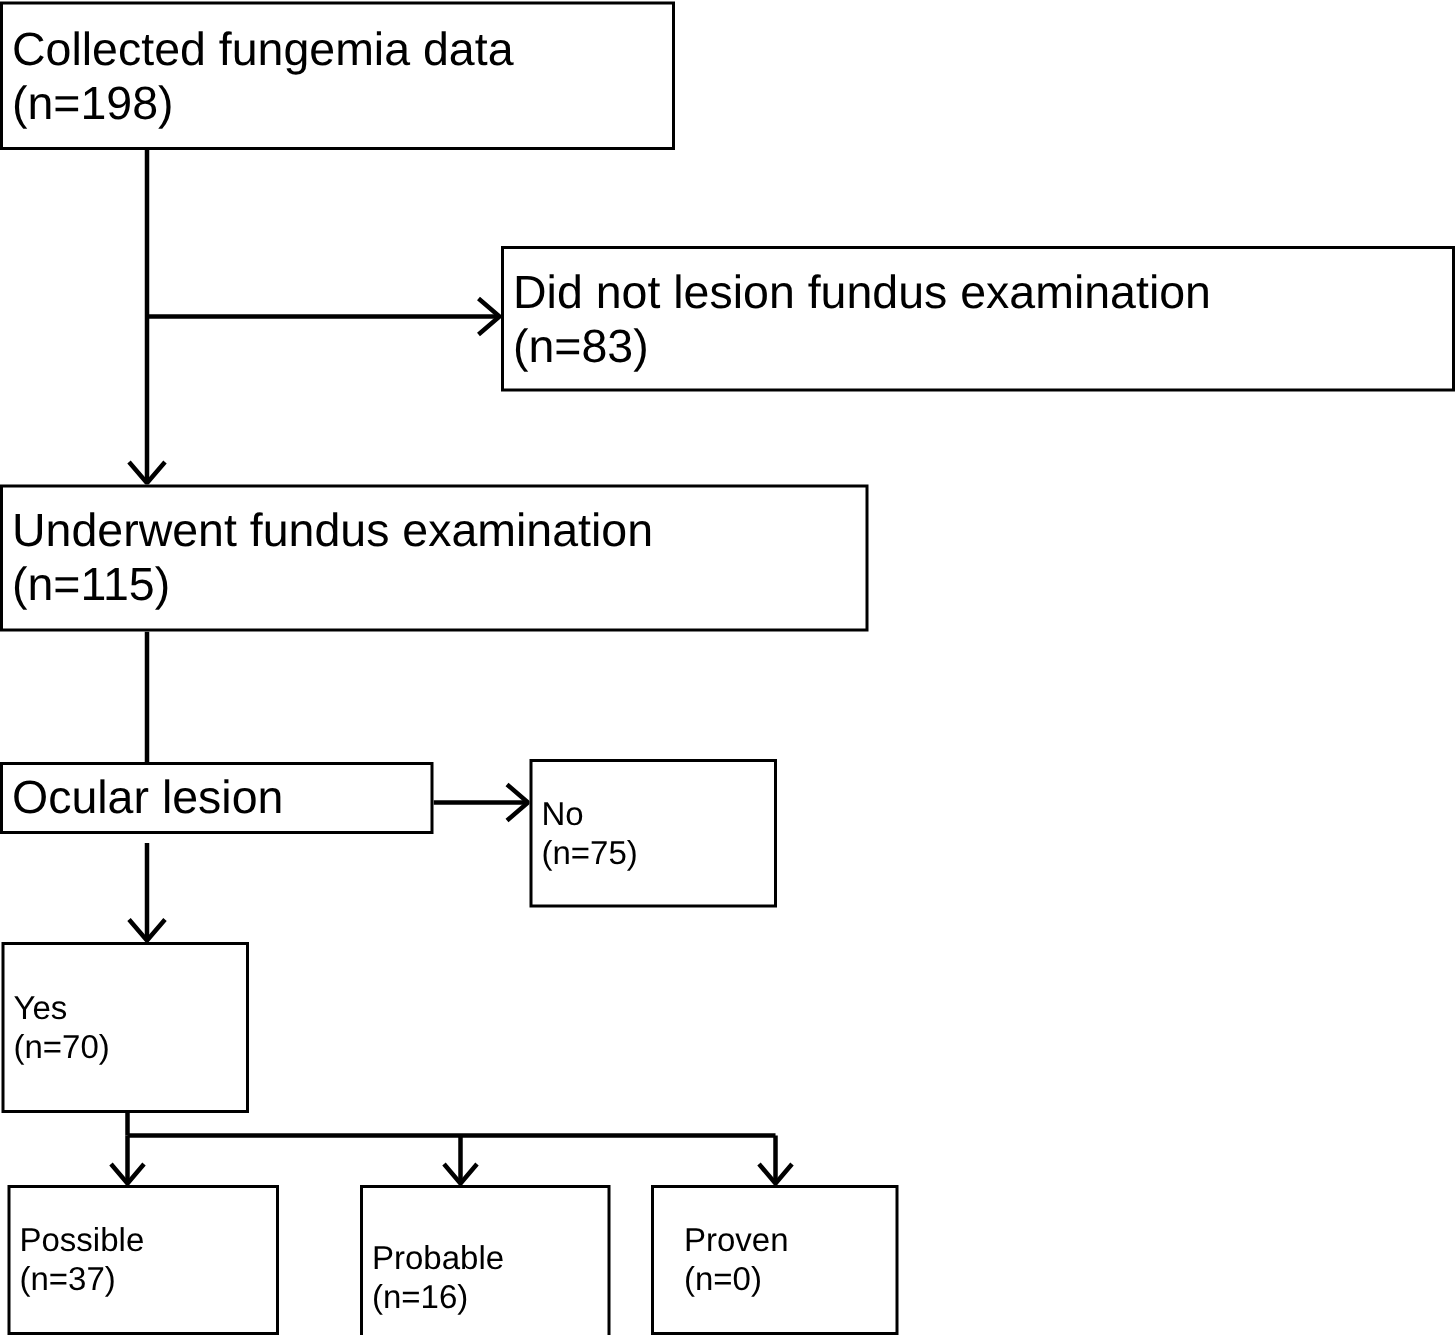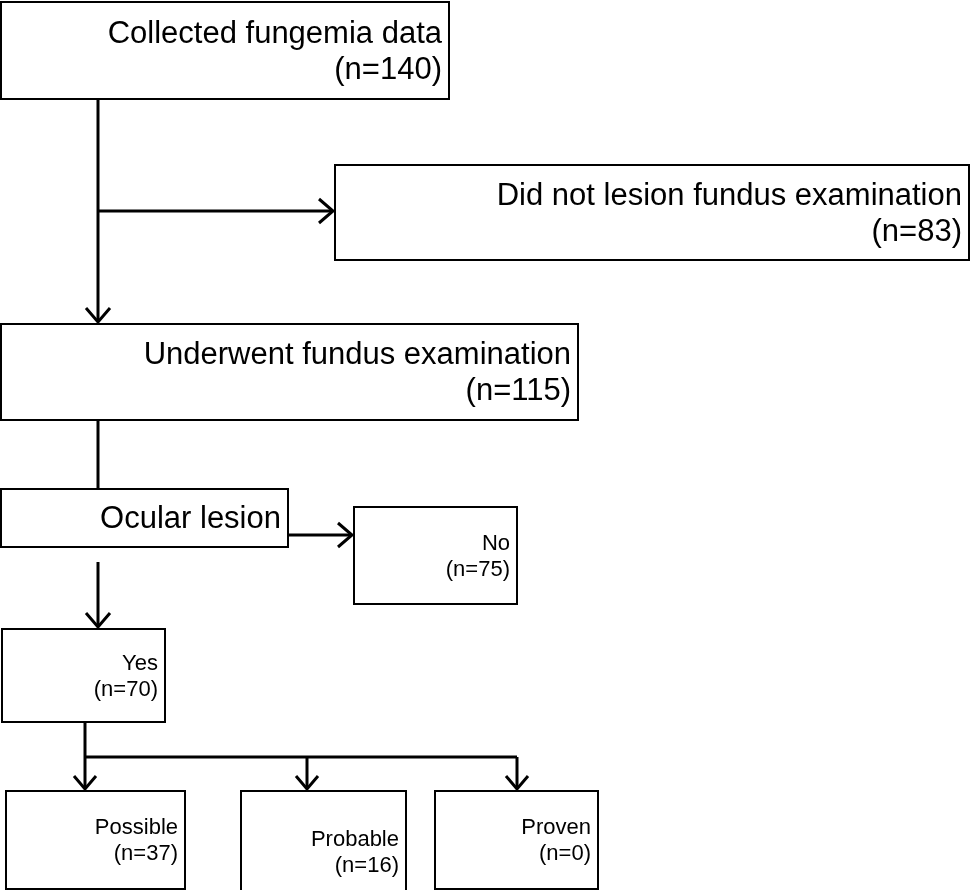--- a/index.html
+++ b/index.html
@@ -20,41 +20,41 @@
     overflow: hidden;
   }
   
   .node {
     position: absolute;
     box-sizing: border-box;
     border: 2px solid #000000;
     background: #ffffff;
     display: flex;
     flex-direction: column;
-    align-items: flex-end;
+    align-items: flex-start;
     justify-content: center;
     text-align: center;
     color: #000000;
     line-height: 1.16;
     padding: 2px 6px;
   }
   .node .line {
     display: block;
     white-space: nowrap;
   }
   .fs-big { font-size: 31px; }
   .fs-mid { font-size: 22px; }
 
   
   #node-collected    { left: 0px;   top: 1px;   width: 450px; height: 99px;  }
   #node-didnot       { left: 334px; top: 164px; width: 636px; height: 97px;  }
   #node-underwent    { left: 0px;   top: 323px; width: 579px; height: 98px;  }
-  #node-ocular       { left: 0px;   top: 488px; width: 289px; height: 60px;  }
+  #node-ocular       { left: 0px;   top: 508px; width: 289px; height: 48px;  }
   #node-no           { left: 353px; top: 506px; width: 165px; height: 99px;  }
-  #node-yes          { left: 1px;   top: 628px; width: 165px; height: 95px;  }
+  #node-yes          { left: 1px;   top: 628px; width: 165px; height: 114px;  }
   #node-possible     { left: 5px;   top: 790px; width: 181px; height: 100px; }
   #node-probable     { left: 240px; top: 790px; width: 167px; height: 124px; }
   #node-proven       { left: 434px; top: 790px; width: 165px; height: 100px; padding-left: 20px; }
 
   
   .connectors {
     position: absolute;
     left: 0;
     top: 0;
     width: 970px;
@@ -103,21 +103,21 @@
 
     <line x1="307" y1="757" x2="307" y2="789"></line>
     <polyline class="arrow-head" points="296,776 307,789 318,776"></polyline>
 
     <line x1="517" y1="757" x2="517" y2="789"></line>
     <polyline class="arrow-head" points="506,776 517,789 528,776"></polyline>
   </svg>
 
   <div class="node" id="node-collected">
     <span class="line fs-big">Collected fungemia data</span>
-    <span class="line fs-big">(n=140)</span>
+    <span class="line fs-big">(n=198)</span>
   </div>
 
   <div class="node" id="node-didnot">
     <span class="line fs-big">Did not lesion fundus examination</span>
     <span class="line fs-big">(n=83)</span>
   </div>
 
   <div class="node" id="node-underwent">
     <span class="line fs-big">Underwent fundus examination</span>
     <span class="line fs-big">(n=115)</span>

